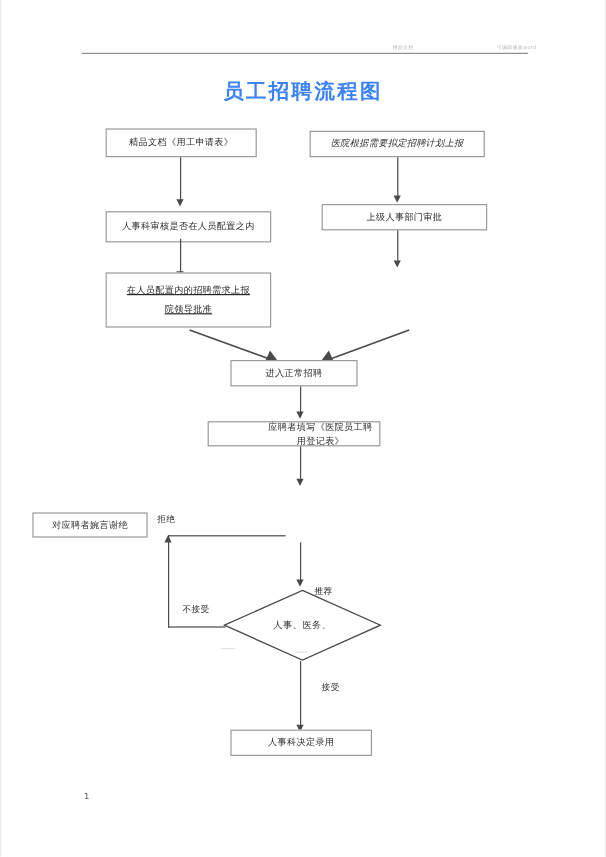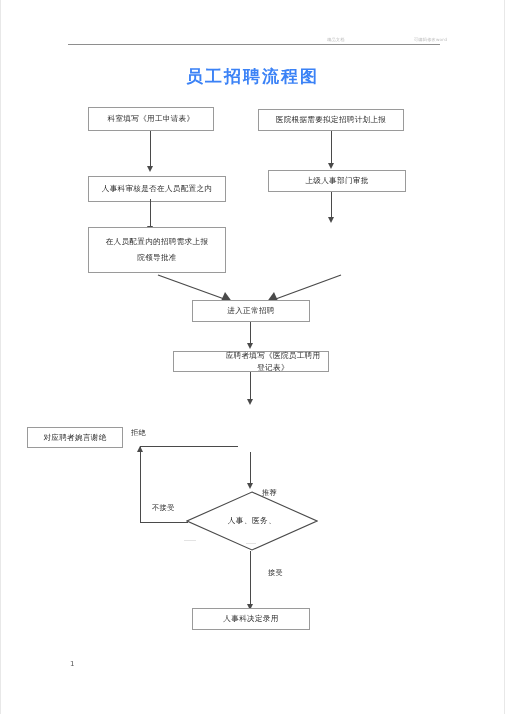--- a/index.html
+++ b/index.html
@@ -81,21 +81,21 @@
     line-height: 1.55;
     color: #2b2b2b;
     letter-spacing: .3px;
     padding: 2px 4px;
   }
   .node.two-line {
     flex-direction: column;
     justify-content: space-evenly;
     padding: 3px 4px;
   }
-  .node.two-line > span { display: block; }
+  .node.two-line > span { display: block; text-decoration: underline; }
 
   
   .diamond {
     position: absolute;
   }
   .diamond svg { display: block; width: 100%; height: 100%; }
   .diamond .dlabel {
     position: absolute;
     top: 0; left: 0; right: 0; bottom: 0;
     display: flex;
@@ -165,23 +165,23 @@
   <div class="page-edge right"></div>
 
   <div id="header-meta">
     <span>精品文档</span>
     <span>可编辑修改word</span>
   </div>
   <div id="header-rule"></div>
 
   <h1 id="doc-title">员工招聘流程图</h1>
 
-  <div class="node" style="left:88px; top:107px; width:126px; height:24px;">科室填写《用工申请表》</div>
-
-  <div class="node" style="left:258px; top:109px; width:146px; height:22px;">医院根据需要拟定招聘计划上报</div>
+  <div class="node" style="left:88px; top:107px; width:126px; height:24px;">精品文档《用工申请表》</div>
+
+  <div class="node" style="left:258px; top:109px; width:146px; height:22px;font-style:italic;">医院根据需要拟定招聘计划上报</div>
 
   <div class="conn v" style="left:150px; top:131px; height:37px;"></div>
   <div class="arrowhead down" style="left:147px; top:166px;"></div>
 
   <div class="conn v" style="left:331px; top:131px; height:34px;"></div>
   <div class="arrowhead down" style="left:328px; top:163px;"></div>
 
   <div class="node" style="left:88px; top:176px; width:138px; height:26px;">人事科审核是否在人员配置之内</div>
 
   <div class="node" style="left:268px; top:170px; width:138px; height:22px;">上级人事部门审批</div>
@@ -204,26 +204,26 @@
       <polygon points="78,30 66,28 70,19" fill="#4a4a4a"></polygon>
     </svg>
   </div>
   <div class="diag-arrow" style="left:255px; top:273px;">
     <svg width="90" height="34" viewBox="0 0 90 34">
       <line x1="86" y1="2" x2="18" y2="27" stroke="#4a4a4a" stroke-width="1.3"></line>
       <polygon points="11,30 23,28 19,19" fill="#4a4a4a"></polygon>
     </svg>
   </div>
 
-  <div class="node" style="left:192px; top:300px; width:118px; height:22px;">进入正常招聘</div>
+  <div class="node" style="left:192px; top:300px; width:106px; height:22px;">进入正常招聘</div>
 
   <div class="conn v" style="left:250px; top:322px; height:24px;"></div>
   <div class="arrowhead down" style="left:247px; top:343px;"></div>
 
-  <div class="node" style="left:173px; top:351px; width:156px; height:21px;padding-left:48px;">应聘者填写《医院员工聘用登记表》</div>
+  <div class="node" style="left:173px; top:351px; width:144px; height:21px;padding-left:48px;">应聘者填写《医院员工聘用登记表》</div>
 
   <div class="conn v" style="left:250px; top:372px; height:30px;"></div>
   <div class="arrowhead down" style="left:247px; top:399px;"></div>
 
 
   <div class="conn h" style="left:140px; top:446px; width:98px;"></div>
   <div class="conn v" style="left:140px; top:446px; height:2px;"></div>
   <div class="edge-label" style="left:131px; top:428px;">拒绝</div>
 
   <div class="node" style="left:27px; top:427px; width:96px; height:21px;">对应聘者婉言谢绝</div>

